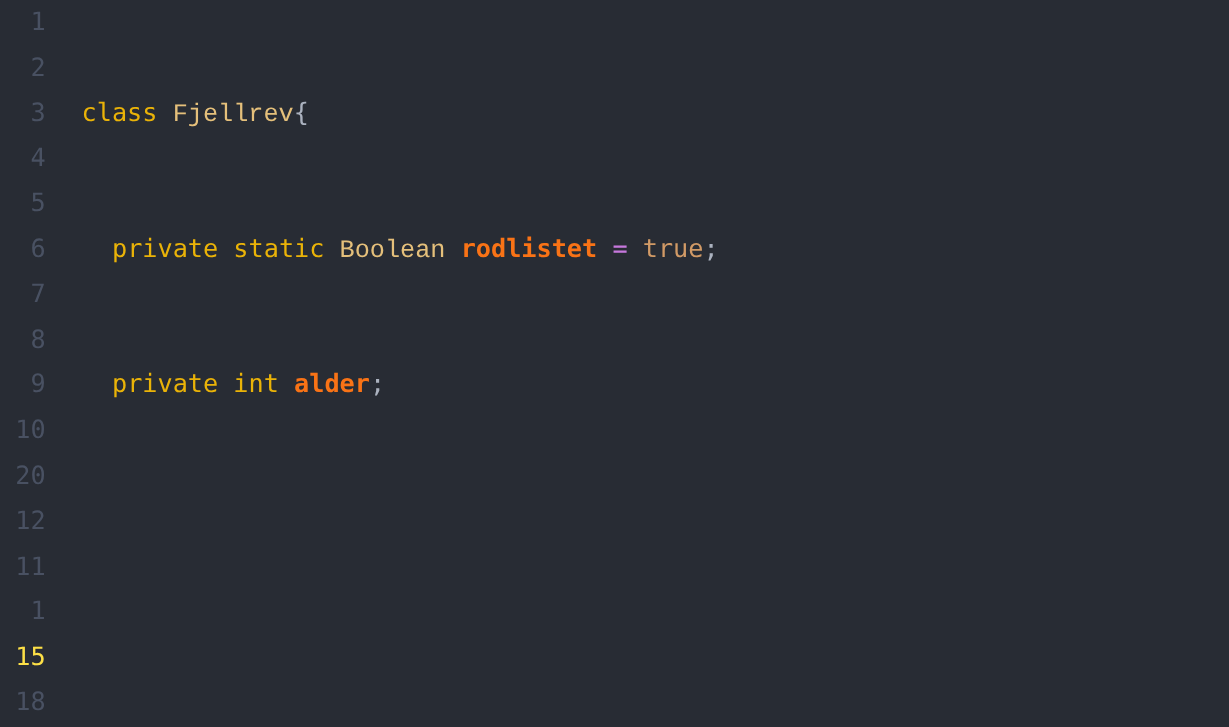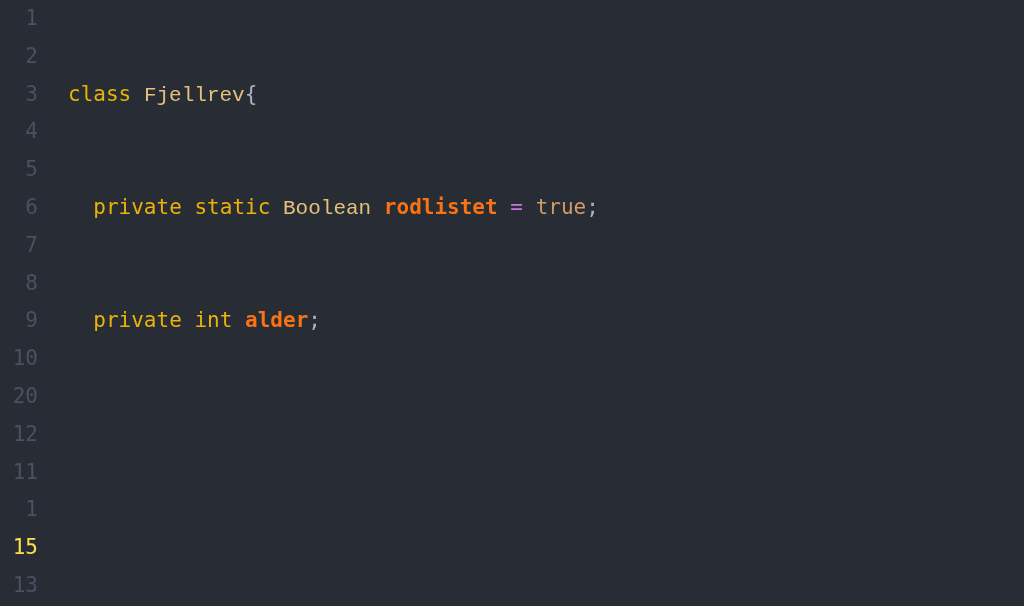--- a/index.html
+++ b/index.html
@@ -61,21 +61,21 @@
     <div class="lineno">6</div>
     <div class="lineno">7</div>
     <div class="lineno">8</div>
     <div class="lineno">9</div>
     <div class="lineno">10</div>
     <div class="lineno">20</div>
     <div class="lineno">12</div>
     <div class="lineno">11</div>
     <div class="lineno">1</div>
     <div class="lineno current-line-no">15</div>
-    <div class="lineno">13</div>
+    <div class="lineno">18</div>
   </div>
 
   <div class="code">
     <div class="code-line"><span class="kw">class</span><span> </span><span class="type">Fjellrev</span><span class="punct">{</span></div>
     <div class="code-line"><span>  </span><span class="kw">private</span><span> </span><span class="kw">static</span><span> </span><span class="type">Boolean</span><span> </span><span class="var">rodlistet</span><span> </span><span class="op">=</span><span> </span><span class="bool">true</span><span class="punct">;</span></div>
     <div class="code-line"><span>  </span><span class="kw">private</span><span> </span><span class="kw">int</span><span> </span><span class="var">alder</span><span class="punct">;</span></div>
     
     
     
     

